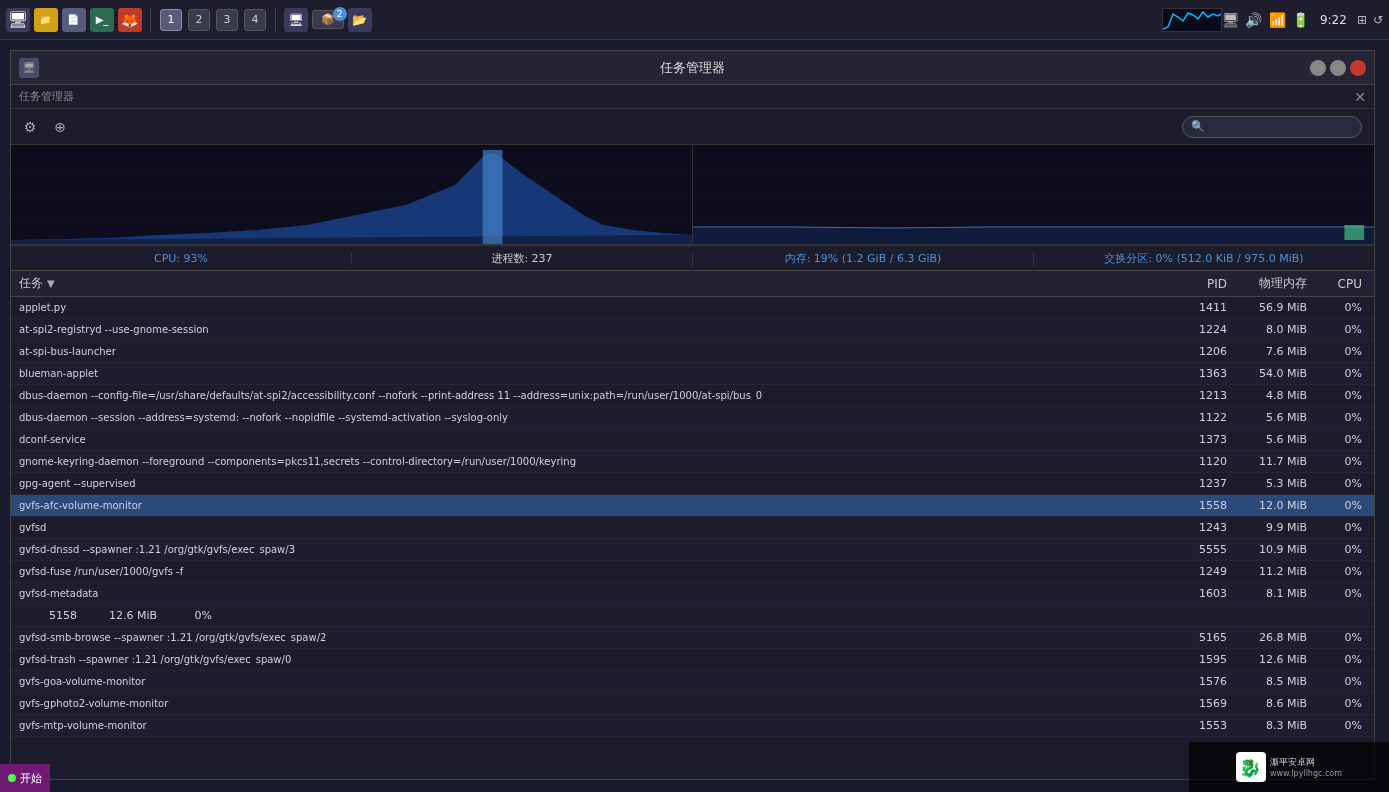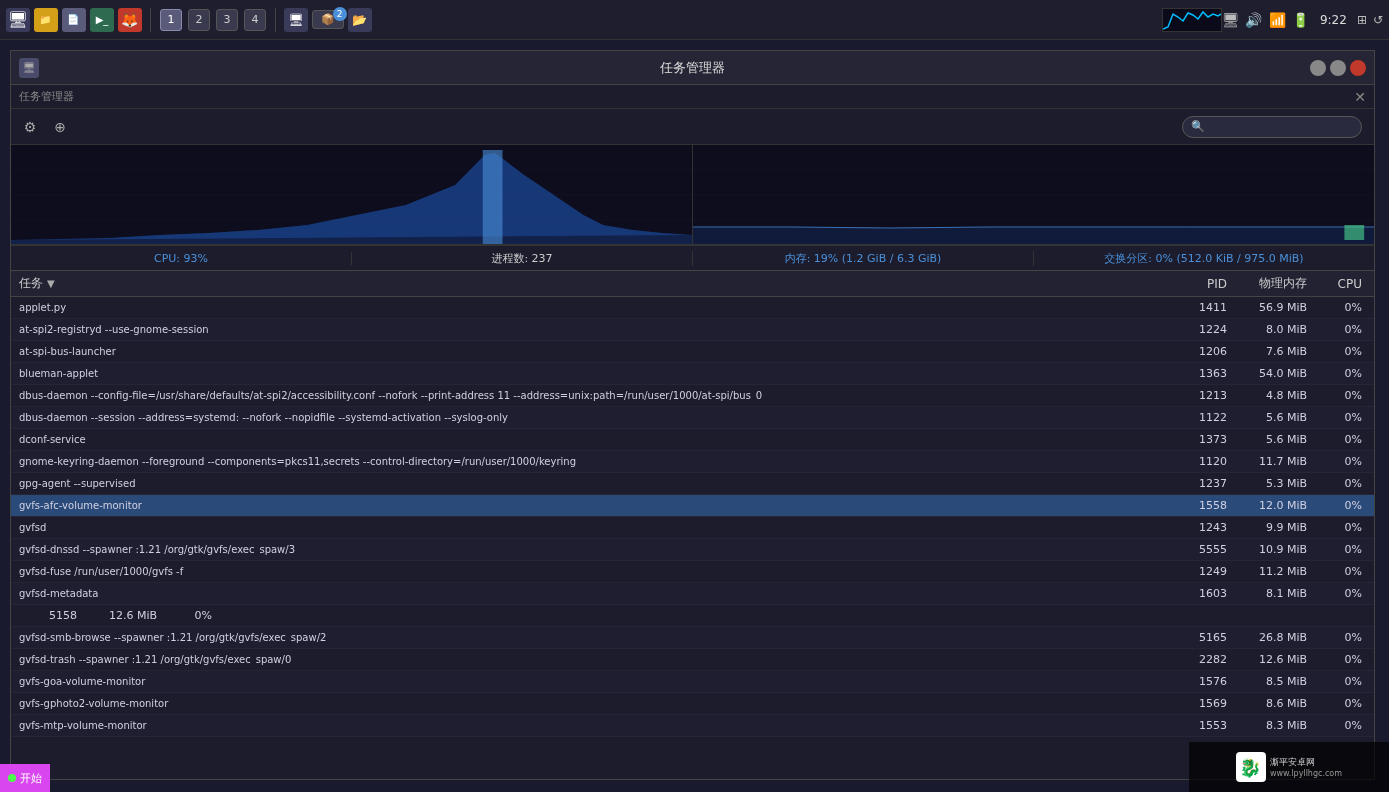--- a/index.html
+++ b/index.html
@@ -564,21 +564,21 @@
       <div class="proc-cpu">0%</div>
     </div>
       <div class="proc-row">
       <div class="proc-name">gvfsd-smb-browse --spawner :1.21 /org/gtk/gvfs/exec_spaw/2</div>
       <div class="proc-pid">5165</div>
       <div class="proc-mem">26.8 MiB</div>
       <div class="proc-cpu">0%</div>
     </div>
       <div class="proc-row">
       <div class="proc-name">gvfsd-trash --spawner :1.21 /org/gtk/gvfs/exec_spaw/0</div>
-      <div class="proc-pid">2282</div>
+      <div class="proc-pid">1595</div>
       <div class="proc-mem">12.6 MiB</div>
       <div class="proc-cpu">0%</div>
     </div>
       <div class="proc-row">
       <div class="proc-name">gvfs-goa-volume-monitor</div>
       <div class="proc-pid">1576</div>
       <div class="proc-mem">8.5 MiB</div>
       <div class="proc-cpu">0%</div>
     </div>
       <div class="proc-row">
@@ -601,16 +601,16 @@
     <div style="width:30px; height:30px; background:#fff; border-radius:4px; display:flex; align-items:center; justify-content:center; overflow:hidden;">
       <span style="font-size:18px; color:#333;">🐉</span>
     </div>
     <div>
       <div style="font-size:9px; color:#ccc;">澌平安卓网</div>
       <div style="font-size:8px; color:#999;">www.lpyllhgc.com</div>
     </div>
   </div>
 </div>
 
-<div style="position:fixed; bottom:0; left:0; height:28px; background:#d946ef; display:flex; align-items:center; padding:0 8px; z-index:1000;">
+<div style="position:fixed; bottom:0; left:0; height:28px; background:#701a75; display:flex; align-items:center; padding:0 8px; z-index:1000;">
   <div style="width:8px; height:8px; border-radius:50%; background:#4aff4a; margin-right:4px;"></div>
   <span style="color:#fff; font-size:11px;">开始</span>
 </div>
 
 </body></html>

